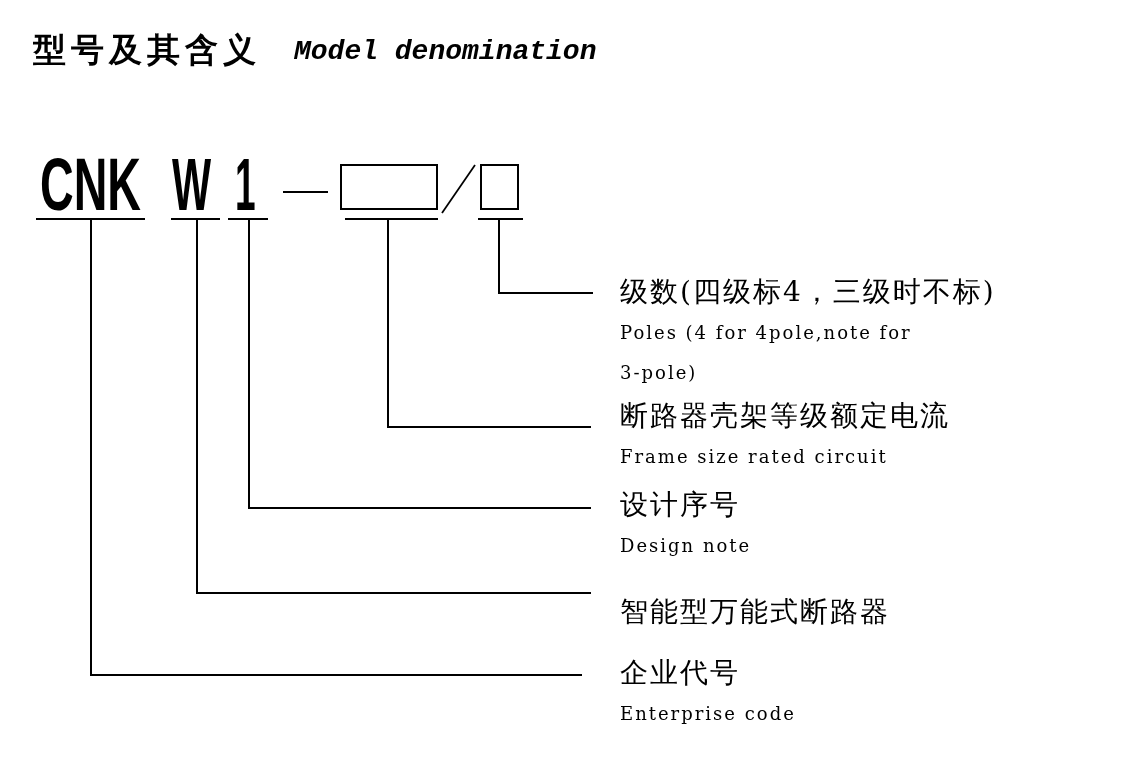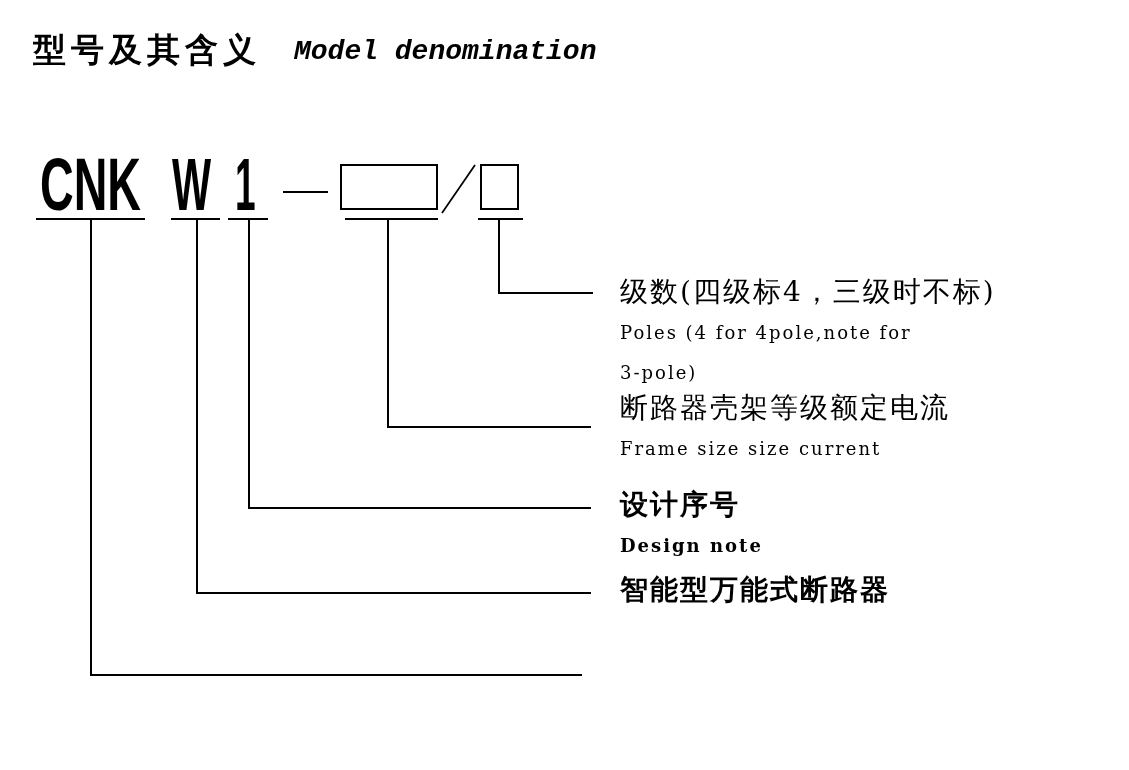--- a/index.html
+++ b/index.html
@@ -87,23 +87,23 @@
   }
   .t-zh {
     font-size: 28px;
     letter-spacing: 2px;
   }
   .t-en {
     font-size: 18px;
     letter-spacing: 2px;
   }
   .e1 { top: 272px; }
-  .e2 { top: 388px; }
-  .e3 { top: 485px; font-weight: bold; }
-  .e4 { top: 570px; font-weight: bold; }
+  .e2 { top: 396px; }
+  .e3 { top: 485px; }
+  .e4 { top: 592px; }
   .e5 { top: 653px; }
 </style>
 </head>
 <body>
 
 <div class="canvas">
 
   <div class="title-zh">型号及其含义</div>
   <div class="title-en">Model denomination</div>
 
@@ -134,26 +134,30 @@
   </svg>
 
   <div class="label-entry e1">
     <div class="lline t-zh">级数(四级标4，三级时不标)</div>
     <div class="lline t-en">Poles (4 for 4pole,note for</div>
     <div class="lline t-en">3-pole)</div>
   </div>
 
   <div class="label-entry e2">
     <div class="lline t-zh">断路器壳架等级额定电流</div>
-    <div class="lline t-en">Frame size size current</div>
+    <div class="lline t-en">Frame size rated circuit</div>
   </div>
 
   <div class="label-entry e3">
     <div class="lline t-zh">设计序号</div>
     <div class="lline t-en">Design note</div>
   </div>
 
   <div class="label-entry e4">
     <div class="lline t-zh">智能型万能式断路器</div>
   </div>
 
+  <div class="label-entry e5">
+    <div class="lline t-zh">企业代号</div>
+    <div class="lline t-en">Enterprise code</div>
+  </div>
 
 </div>
 
 </body></html>

